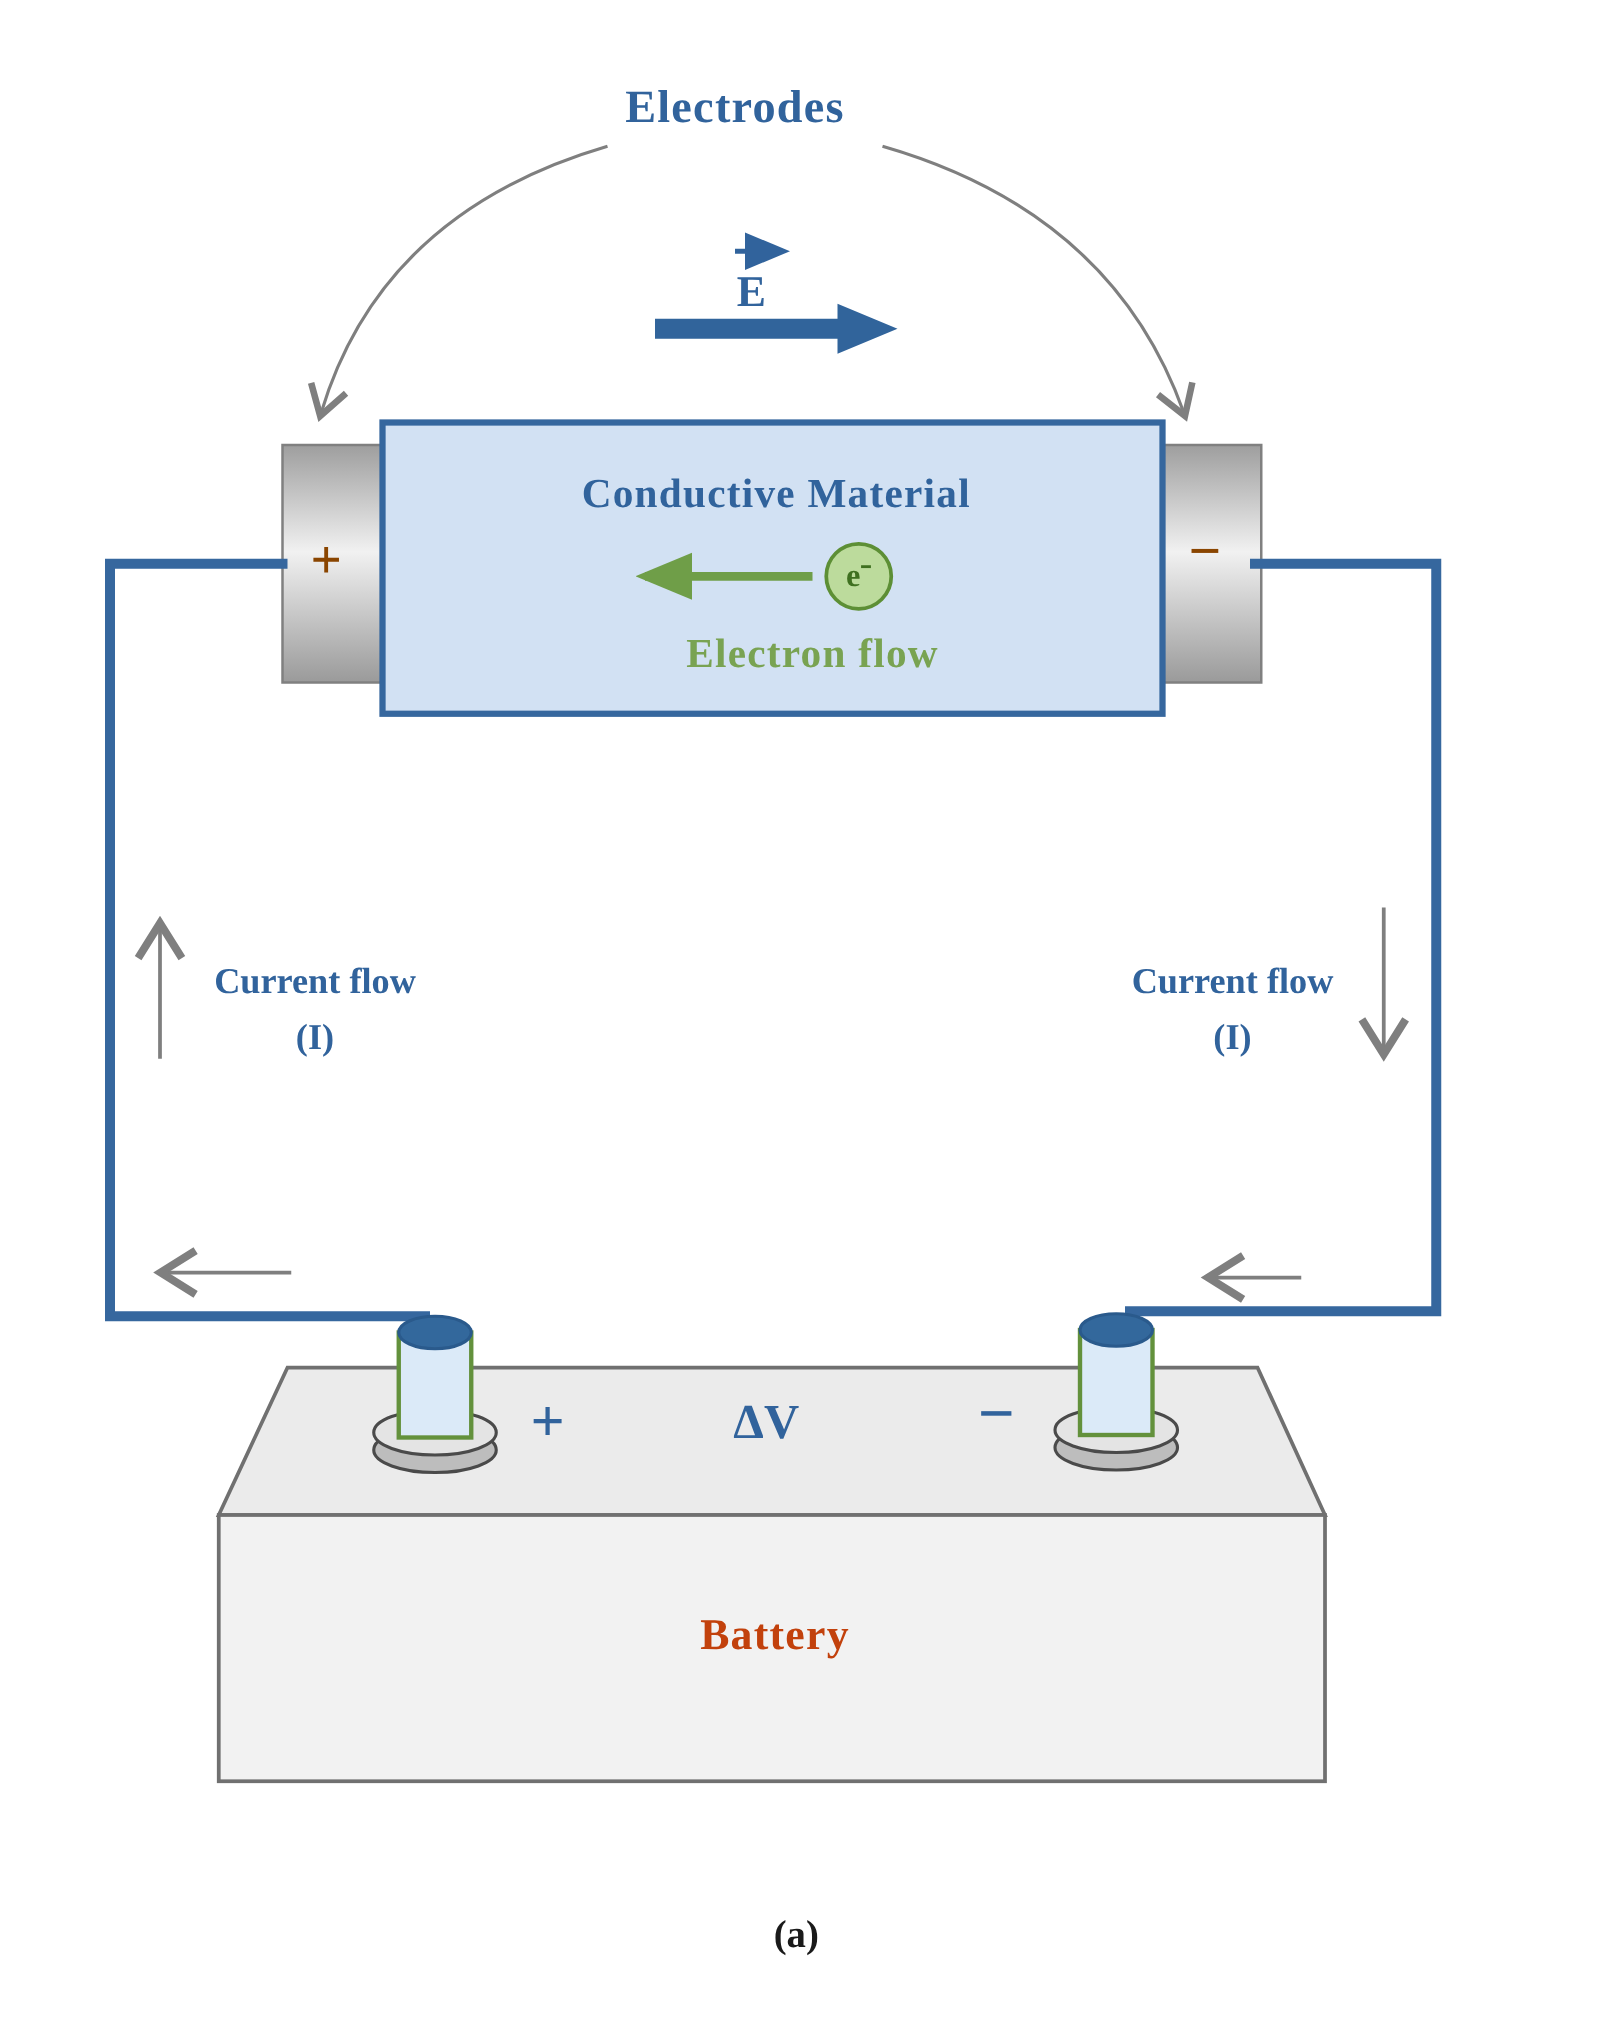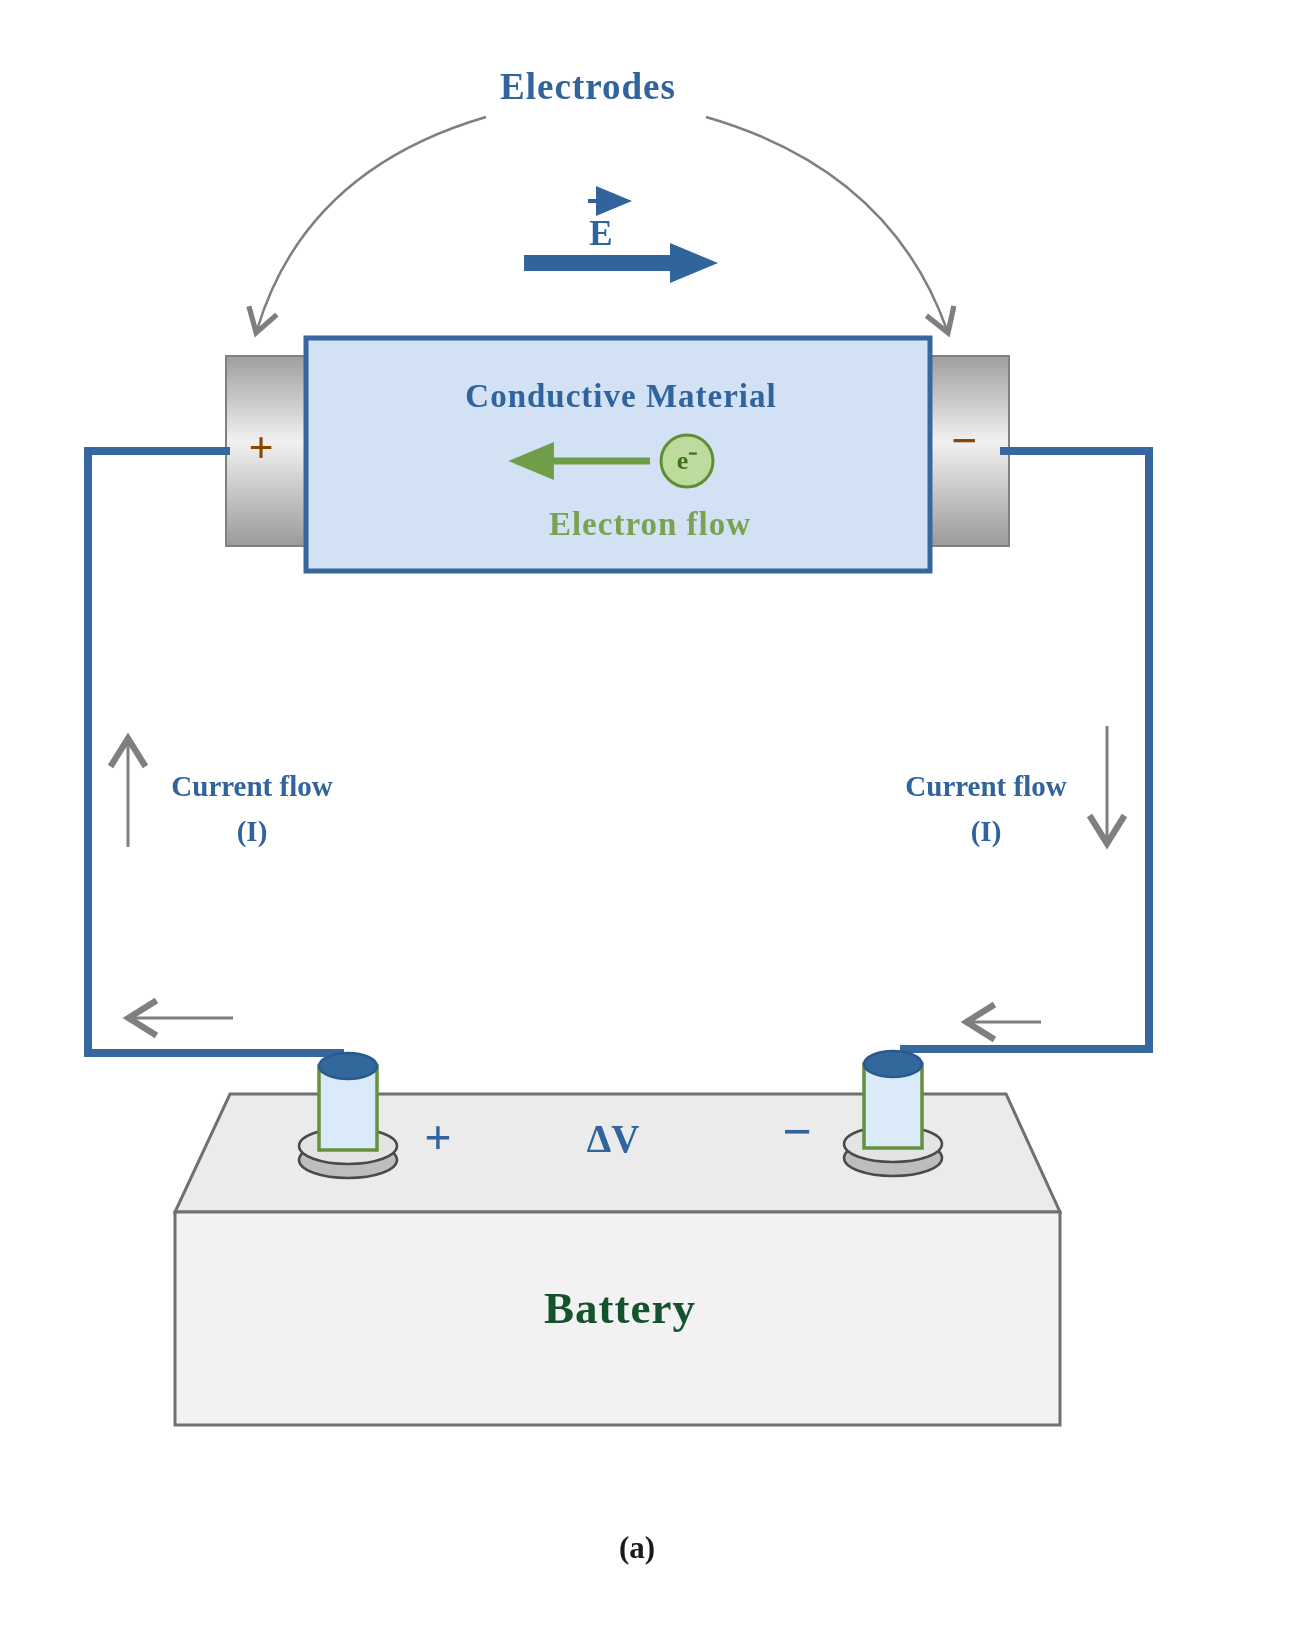--- a/index.html
+++ b/index.html
@@ -27,21 +27,21 @@
   .eflow-label{left:650px;top:524px;font-size:33px;color:#79A352;letter-spacing:1px;}
   .el-sign-left{left:261px;top:448px;font-size:44px;color:#8A4500;}
   .el-sign-right{left:964px;top:441px;font-size:46px;color:#8A4500;}
   .cf-left-label{left:252px;top:786px;font-size:29px;color:#31639C;}
   .cf-left-symbol{left:252px;top:831px;font-size:29px;color:#31639C;}
   .cf-right-label{left:986px;top:786px;font-size:29px;color:#31639C;}
   .cf-right-symbol{left:986px;top:831px;font-size:29px;color:#31639C;}
   .bat-plus{left:438px;top:1138px;font-size:48px;color:#31639C;}
   .bat-dv{left:613px;top:1138px;font-size:39px;color:#31639C;text-align:right;}
   .bat-minus{left:797px;top:1132px;font-size:52px;color:#31639C;}
-  .bat-label{left:620px;top:1308px;font-size:45px;color:#14532d;letter-spacing:1px;}
+  .bat-label{left:620px;top:1308px;font-size:35px;color:#c2410c;letter-spacing:1px;}
   .caption{left:637px;top:1547px;font-size:31px;color:#1a1a1a;}
 </style>
 </head>
 <body>
 
 <div id="stage">
 
   <svg id="diagram-svg" width="1289" height="1625" viewBox="0 0 1289 1625">
     <defs>
       <marker id="vgray" viewBox="0 0 12 12" refX="9" refY="6" markerWidth="14" markerHeight="14" orient="auto">

